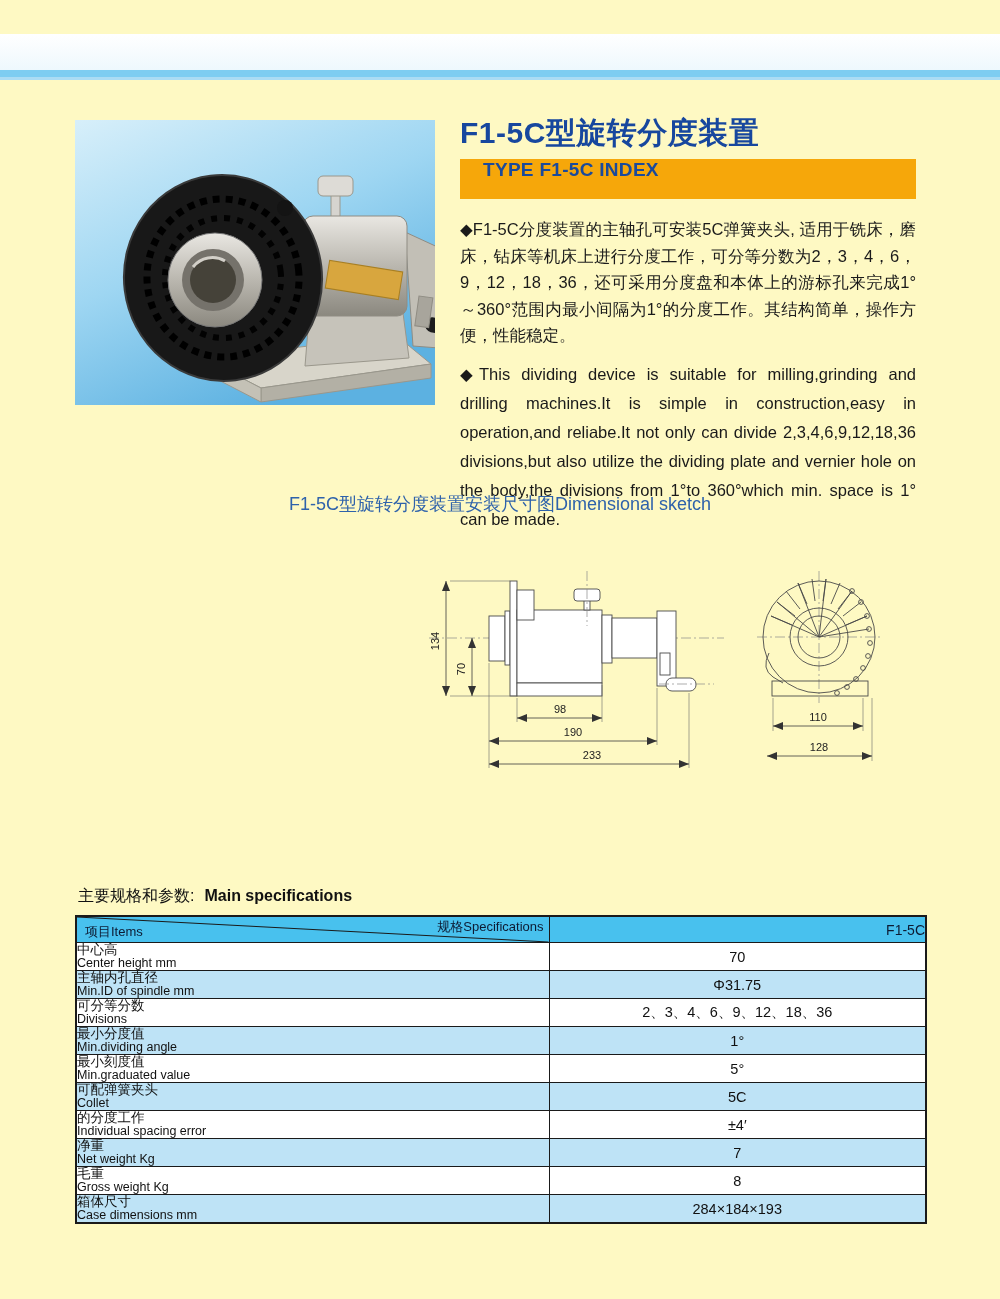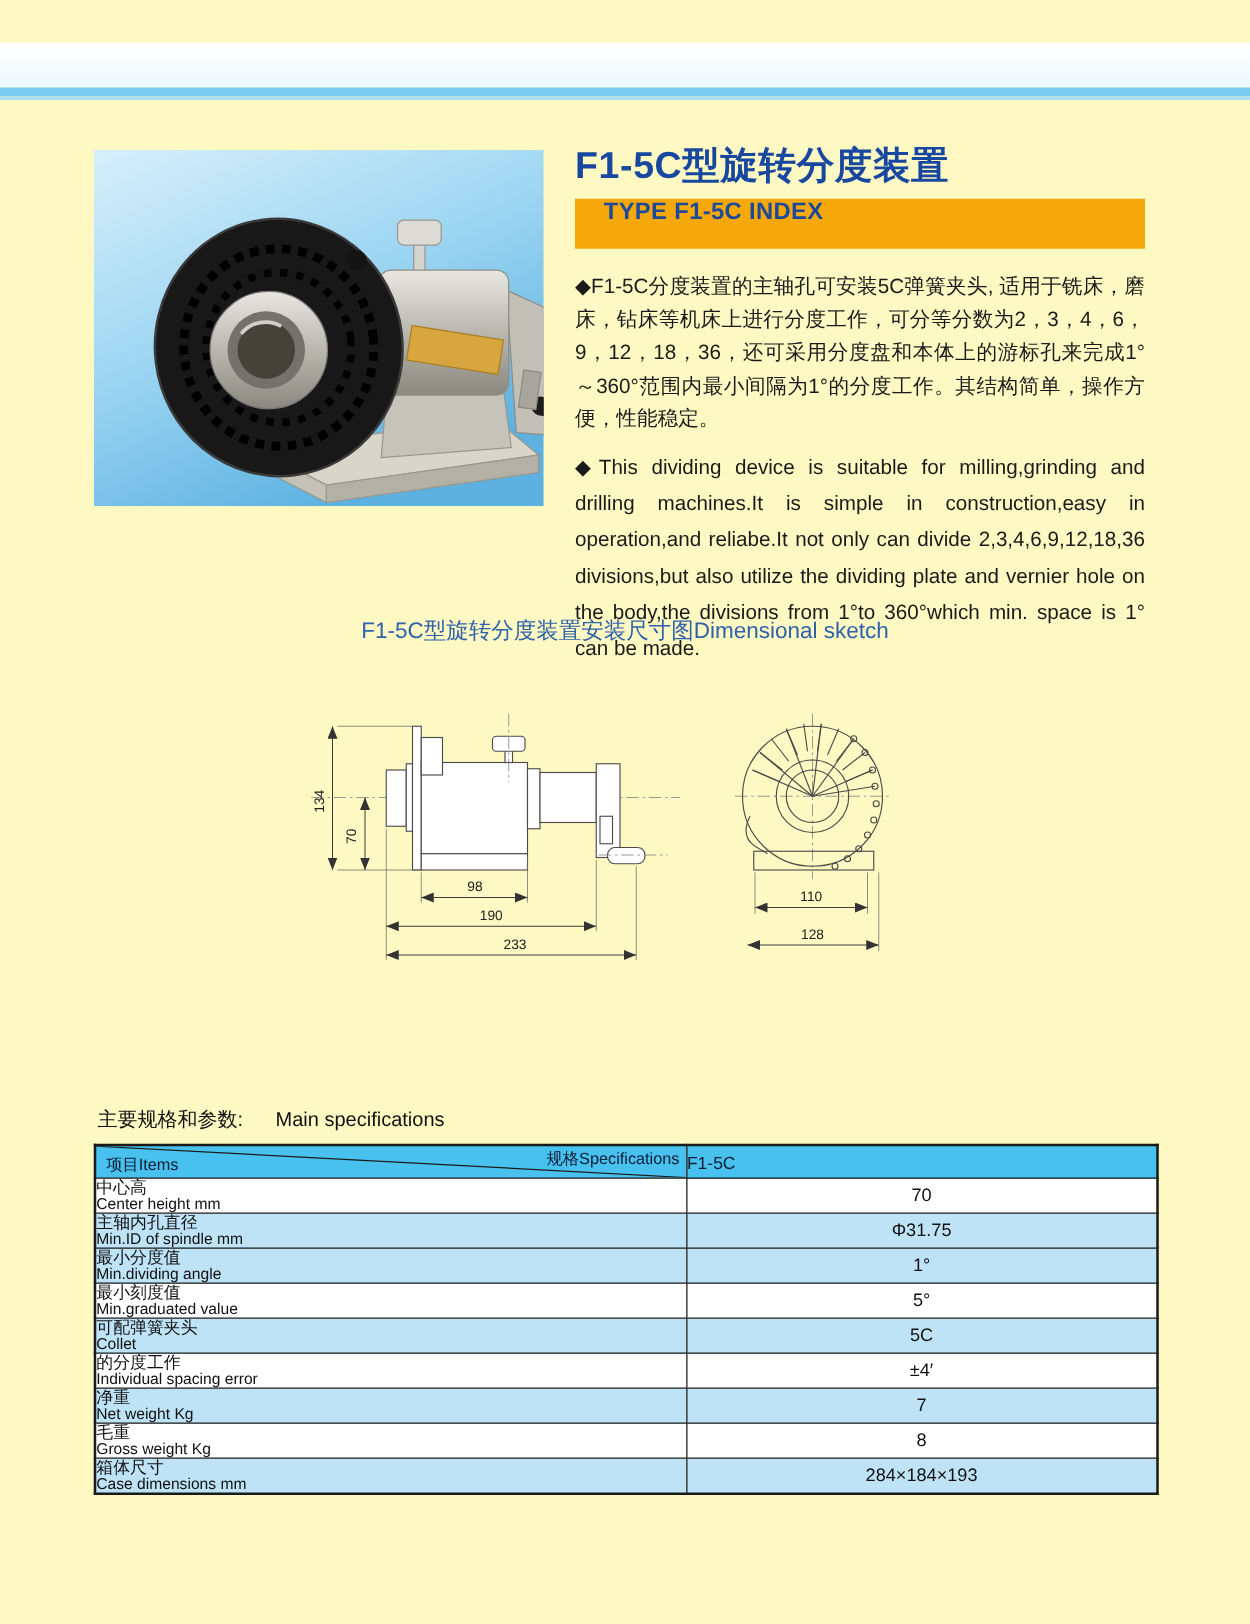--- a/index.html
+++ b/index.html
@@ -23,41 +23,41 @@
     padding-left:23px; box-sizing:border-box;}
   .banner-text {color:#1b4a9b; font-weight:bold; font-size:19px; letter-spacing:0.3px;}
   .para {text-align:justify; color:#1a1a1a;}
   .para.cn {font-size:16.5px; line-height:26.5px; margin:17px 0 0;}
   .para.en {font-size:16.5px; line-height:29px; margin:11px 0 16px;}
 
   
   .sketch-title {position:absolute; left:75px; top:492px; width:850px; text-align:center;
     font-size:18px; color:#2e62ab;}
   .sketch-row {position:absolute; left:75px; top:553px; width:850px; display:flex;
-    justify-content:center; gap:22px;}
+    justify-content:flex-end; gap:11px;}
   .drw {stroke:#4a4a4a; stroke-width:0.9; fill:none;}
   .drw-f {stroke:#4a4a4a; stroke-width:0.9; fill:#ffffff;}
   .cline {stroke:#8a8a8a; stroke-width:0.7; stroke-dasharray:10 3 2 3; fill:none;}
   .ext {stroke:#6a6a6a; stroke-width:0.6;}
   .dim {stroke:#3c3c3c; stroke-width:0.8;}
   .dimtxt {font-size:11px; fill:#222; text-anchor:middle; font-family:"Liberation Sans",sans-serif;}
 
   
   .specs-heading {position:absolute; left:78px; top:886px; font-size:16px; color:#111;}
-  .specs-heading .en {margin-left:26px;}
+  .specs-heading .en {margin-left:10px;font-weight:bold;}
   .specs-table-wrap {position:absolute; left:75px; top:915px; width:850px;}
   table.specs {border-collapse:collapse; width:850px; table-layout:fixed; border:2px solid #1a1a1a;}
   table.specs td, table.specs th {border:1px solid #1a1a1a; padding:0; vertical-align:middle;}
   col.c-item {width:473px;} col.c-val {width:377px;}
   tr.head {height:25px; background:#48c1ee;}
   .corner-cell {position:relative; height:25px;}
   .corner-cell .diag {position:absolute; left:0; top:0; width:100%; height:100%; display:block;}
   .corner-top {position:absolute; top:1px; right:5px; font-size:13px; font-weight:normal; color:#0d1b33;}
   .corner-bottom {position:absolute; bottom:1px; left:8px; font-size:13px; font-weight:normal; color:#0d1b33;}
-  .model-cell {text-align:left; font-size:14px; font-weight:normal; color:#0d1b33;}
+  .model-cell {text-align:right; font-size:14px; font-weight:normal; color:#0d1b33;}
   tr.spec-row {height:28px; background:#ffffff;}
   tr.spec-row.alt {background:#bee3f6;}
   td.item-cell {padding:1px 4px 1px 8px;}
   .item-cn {font-size:13.5px; line-height:14px; color:#111;}
   .item-en {font-size:12.5px; line-height:13px; color:#111;}
   td.value-cell {text-align:center; font-size:14.5px; color:#111;}
 </style>
 </head>
 <body>
 
@@ -254,20 +254,27 @@
     </td>
     <td class="value-cell">70</td>
   </tr>
           <tr class="spec-row alt">
     <td class="item-cell">
       <div class="item-cn">主轴内孔直径</div>
       <div class="item-en">Min.ID of spindle mm</div>
     </td>
     <td class="value-cell">Φ31.75</td>
   </tr>
+          <tr class="spec-row">
+    <td class="item-cell">
+      <div class="item-cn">可分等分数</div>
+      <div class="item-en">Divisions</div>
+    </td>
+    <td class="value-cell">2、3、4、6、9、12、18、36</td>
+  </tr>
           <tr class="spec-row alt">
     <td class="item-cell">
       <div class="item-cn">最小分度值</div>
       <div class="item-en">Min.dividing angle</div>
     </td>
     <td class="value-cell">1°</td>
   </tr>
           <tr class="spec-row">
     <td class="item-cell">
       <div class="item-cn">最小刻度值</div>

